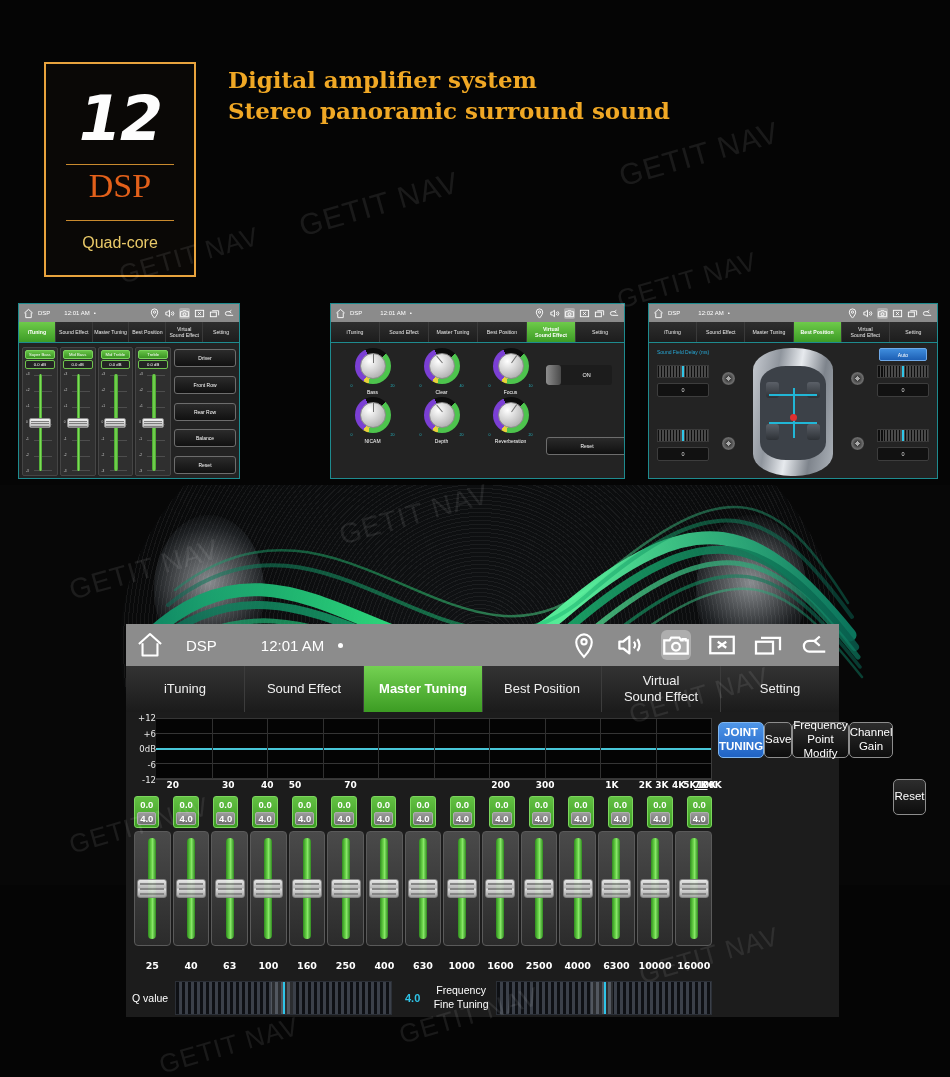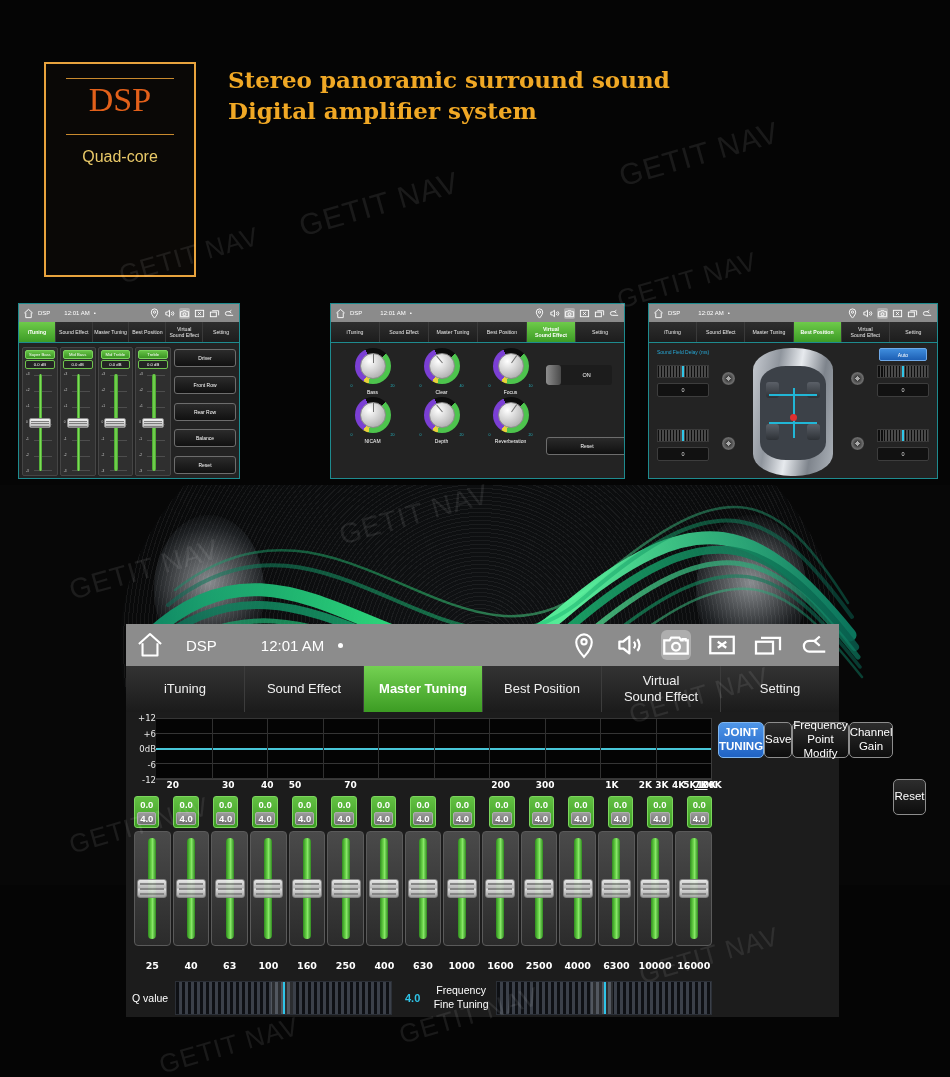--- a/index.html
+++ b/index.html
@@ -254,28 +254,29 @@
           background:linear-gradient(#2d2d2d,#0d0d0d); border:1px solid #8d8d8d; }
   .rbtn.primary { background:linear-gradient(#4f96e8,#1f62c4); border:1px solid #7fb6f0;
                   font-weight:bold; }
   .rbtn.spacer-before { margin-top:57px; }
 </style>
 </head>
 <body>
 
 <div class="hero">
   <div class="dsp-badge">
+    <div class="dsp-num">12</div>
     <div class="dsp-rule"></div>
     <div class="dsp-label">DSP</div>
     <div class="dsp-rule"></div>
     <div class="dsp-sub">Quad-core</div>
   </div>
   <div class="hero-txt">
+    <div class="hero-h1">Digital amplifier system</div>
     <div class="hero-h1">Stereo panoramic surround sound</div>
-    <div class="hero-h1">Digital amplifier system</div>
   </div>
 </div>
 
 <div class="strip">
 
   <div class="mini mini-1">
     <div class="mini-status">
       <span class="mini-ic">
           <svg viewBox="0 0 24 24" fill="none" stroke="currentColor" stroke-width="2">
             <path d="M3 11 12 3l9 8"></path>

